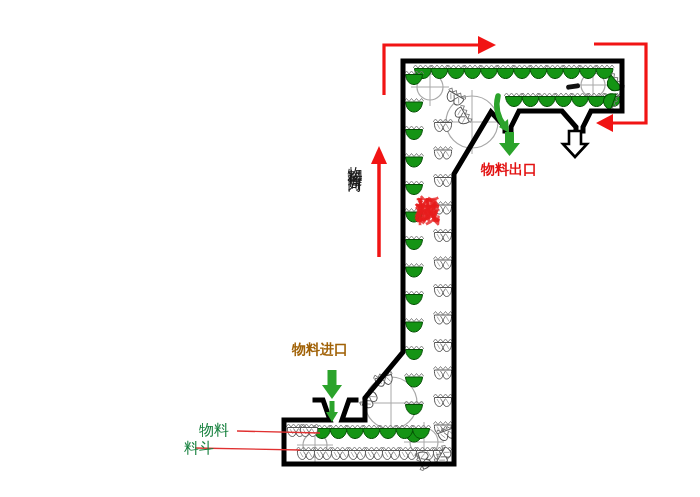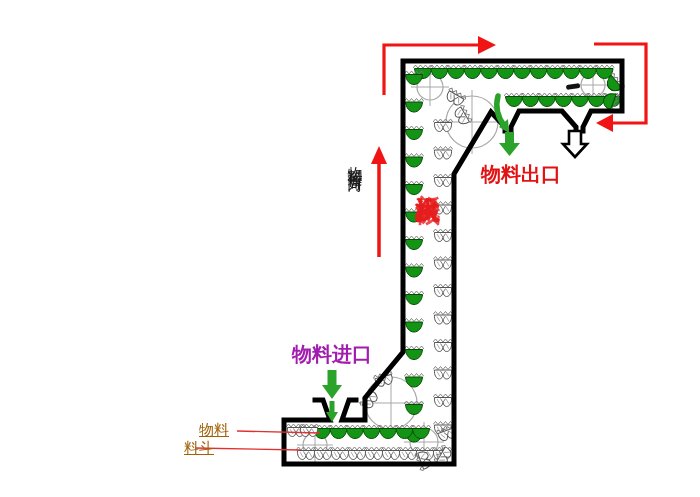--- a/index.html
+++ b/index.html
@@ -12,26 +12,26 @@
     position:absolute;writing-mode:vertical-rl;text-orientation:upright;
     white-space:nowrap;user-select:none;
   }
   #flow-direction-label{
     left:345px;top:155px;font-size:15px;color:#1a1a1a;letter-spacing:2px;z-index:3;
   }
   #watermark{
     left:412px;top:174px;font-size:25px;font-weight:bold;letter-spacing:1px;z-index:2;
   }
   .redlabel{
-    position:absolute;font-size:20px;font-weight:bold;z-index:3;white-space:nowrap;
+    position:absolute;font-size:14px;font-weight:bold;z-index:3;white-space:nowrap;
   }
   #outlet-label{left:481px;top:161px;}
   #inlet-label{left:292px;top:341px;}
   .blklabel{
-    position:absolute;font-size:15px;color:#a16207;z-index:3;white-space:nowrap;text-decoration:underline;
+    position:absolute;font-size:15px;color:#15803d;z-index:3;white-space:nowrap;
   }
   #material-label{left:199px;top:421px;}
   #hopper-label{left:161px;top:439px;margin-left:23px;}
 </style>
 </head>
 <body>
 
 <div id="stage">
 
   <svg id="diagram-svg" width="700" height="497" viewBox="0 0 700 497" xmlns="http://www.w3.org/2000/svg">
@@ -194,18 +194,18 @@
       <polygon points="569,131 581,131 581,144 587,144 575,157 563,144 569,144" fill="#ffffff" stroke="#000" stroke-width="2.6" stroke-linejoin="miter"></polygon>
     </g>
   </svg>
 
   <div class="vtext" id="flow-direction-label">物料运作方向</div>
 
   <div class="vtext" id="watermark" style="color: rgba(231, 28, 28, 0.78);">新乡大汉机械</div>
 
   <div class="redlabel" id="outlet-label" style="color: rgb(227, 18, 18);">物料出口</div>
 
-  <div class="redlabel" id="inlet-label" style="color: #a21caf;">物料进口</div>
+  <div class="redlabel" id="inlet-label" style="color: #a16207;">物料进口</div>
 
   <div class="blklabel" id="material-label">物料</div>
 
   <div class="blklabel" id="hopper-label">料斗</div>
 </div>
 
 </body></html>

